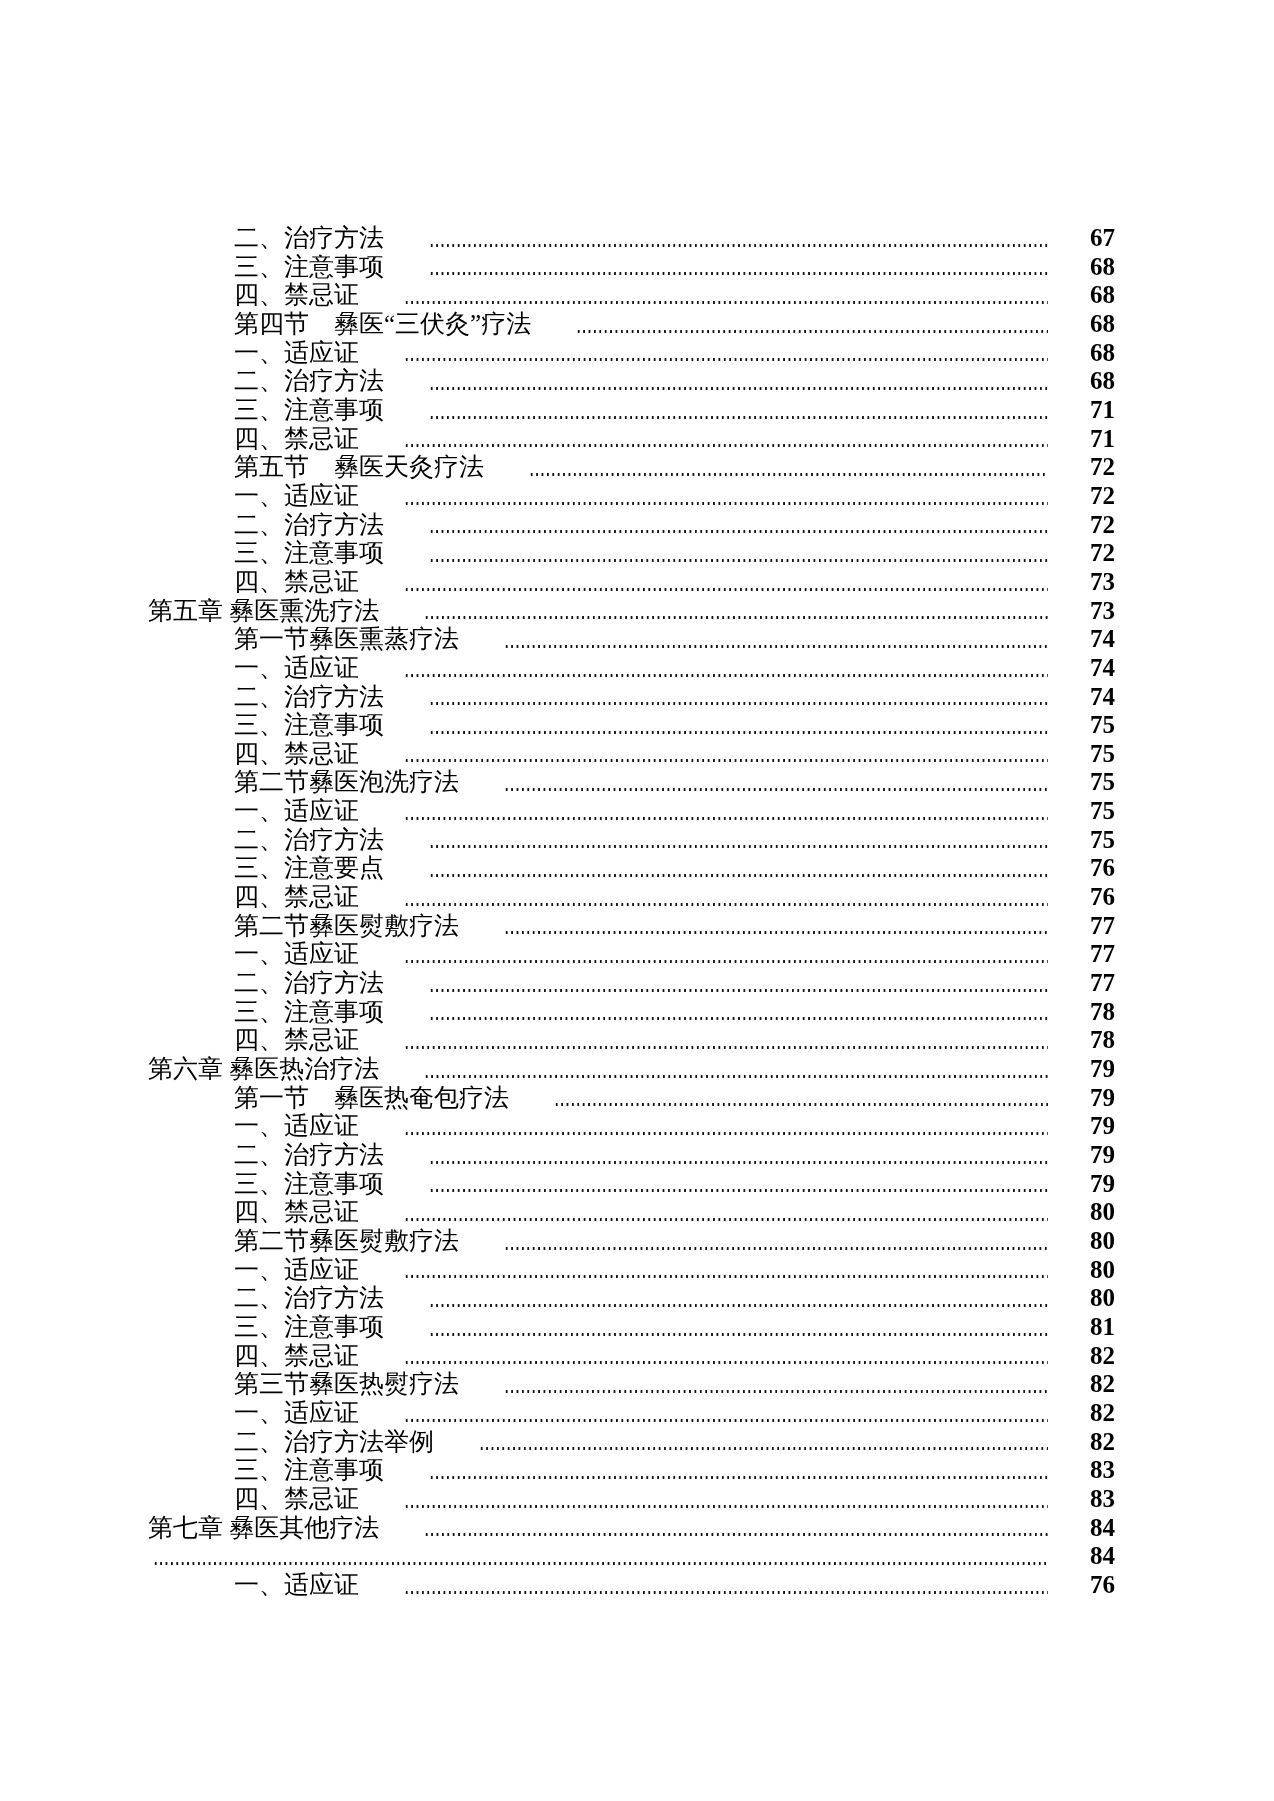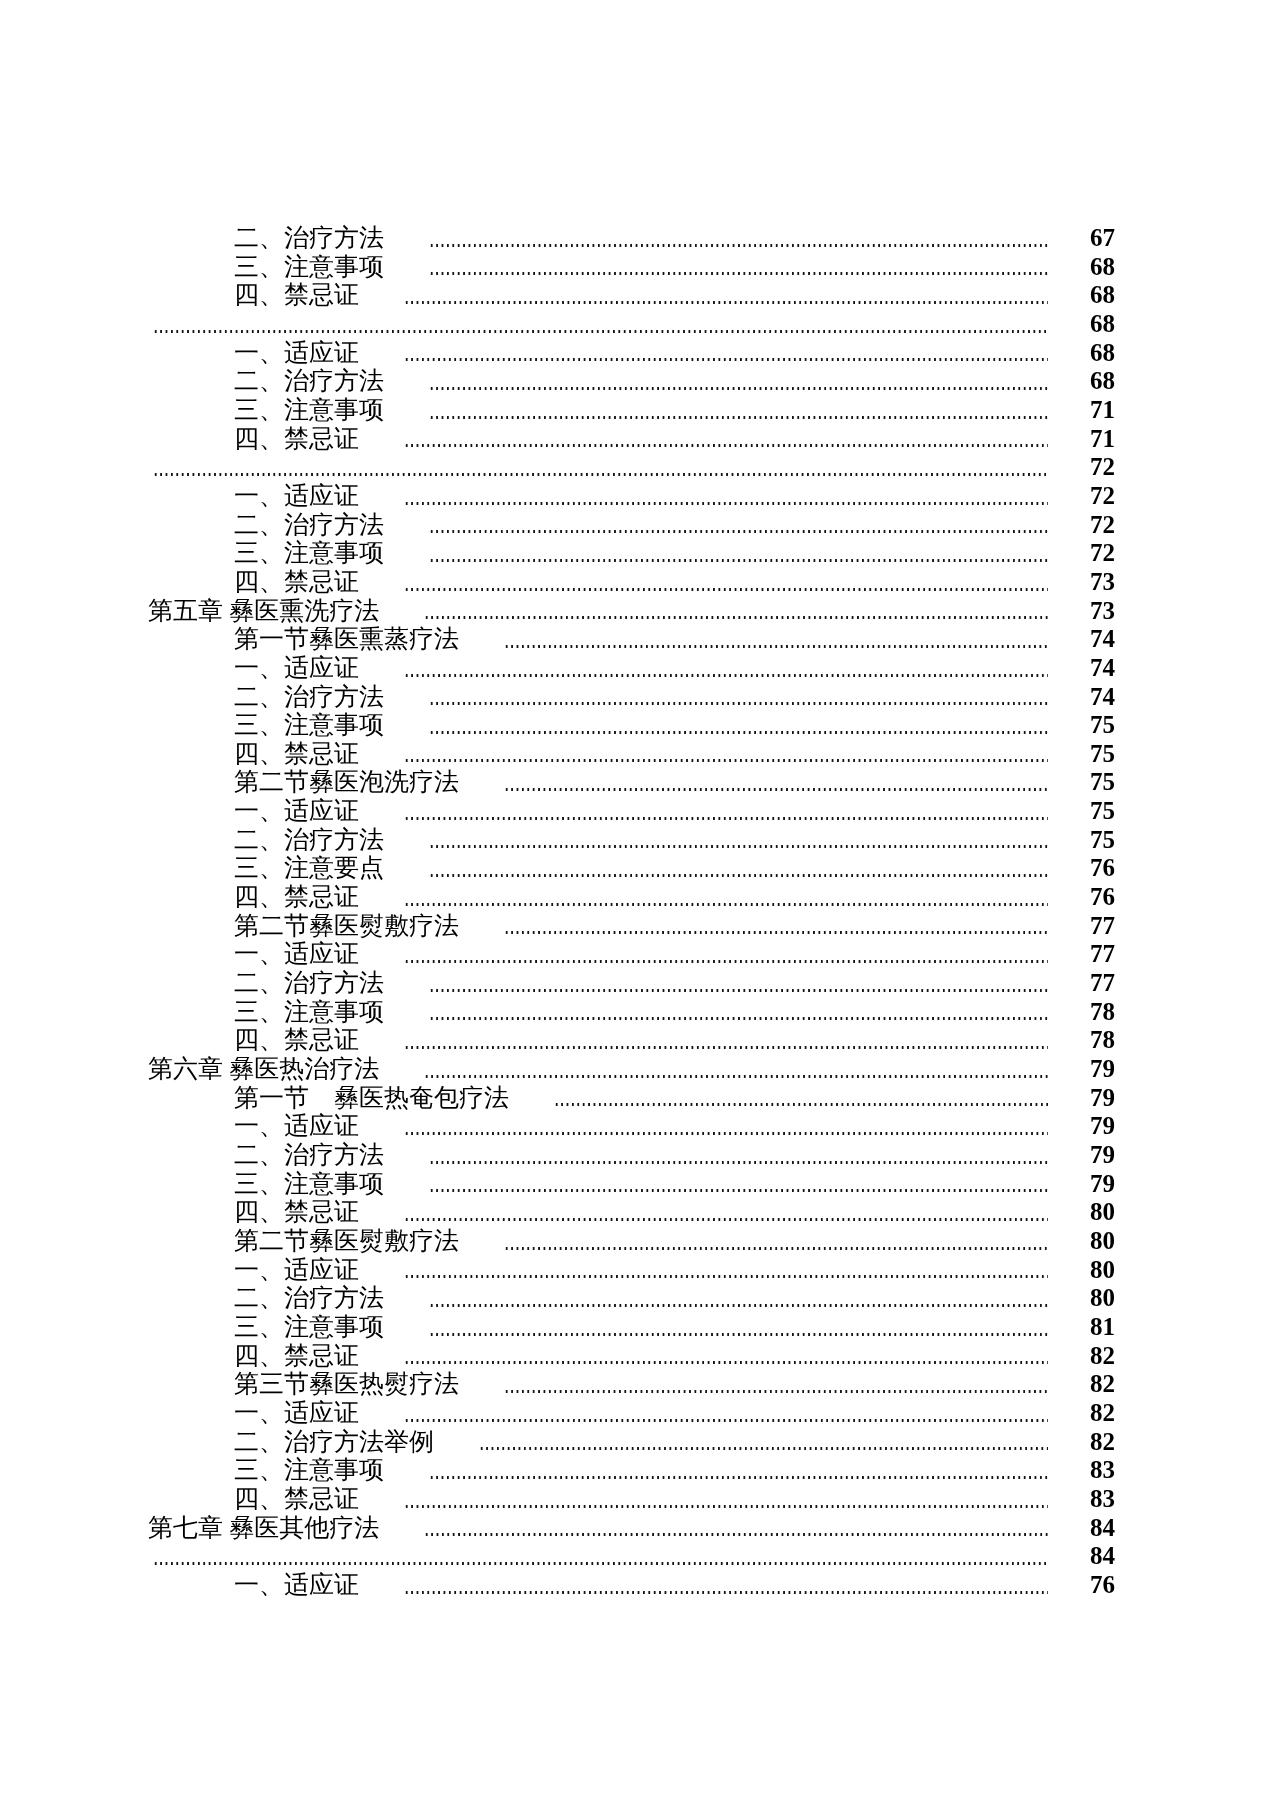--- a/index.html
+++ b/index.html
@@ -69,20 +69,21 @@
     <span class="entry-title">三、注意事项</span>
     <span class="leader"></span>
     <span class="entry-page">68</span>
   </div>
       <div class="toc-row item">
     <span class="entry-title">四、禁忌证</span>
     <span class="leader"></span>
     <span class="entry-page">68</span>
   </div>
       <div class="toc-row section">
+    <span class="entry-title">第四节　彝医“三伏灸”疗法</span>
     <span class="leader"></span>
     <span class="entry-page">68</span>
   </div>
       <div class="toc-row item">
     <span class="entry-title">一、适应证</span>
     <span class="leader"></span>
     <span class="entry-page">68</span>
   </div>
       <div class="toc-row item">
     <span class="entry-title">二、治疗方法</span>
@@ -93,20 +94,21 @@
     <span class="entry-title">三、注意事项</span>
     <span class="leader"></span>
     <span class="entry-page">71</span>
   </div>
       <div class="toc-row item">
     <span class="entry-title">四、禁忌证</span>
     <span class="leader"></span>
     <span class="entry-page">71</span>
   </div>
       <div class="toc-row section">
+    <span class="entry-title">第五节　彝医天灸疗法</span>
     <span class="leader"></span>
     <span class="entry-page">72</span>
   </div>
       <div class="toc-row item">
     <span class="entry-title">一、适应证</span>
     <span class="leader"></span>
     <span class="entry-page">72</span>
   </div>
       <div class="toc-row item">
     <span class="entry-title">二、治疗方法</span>

